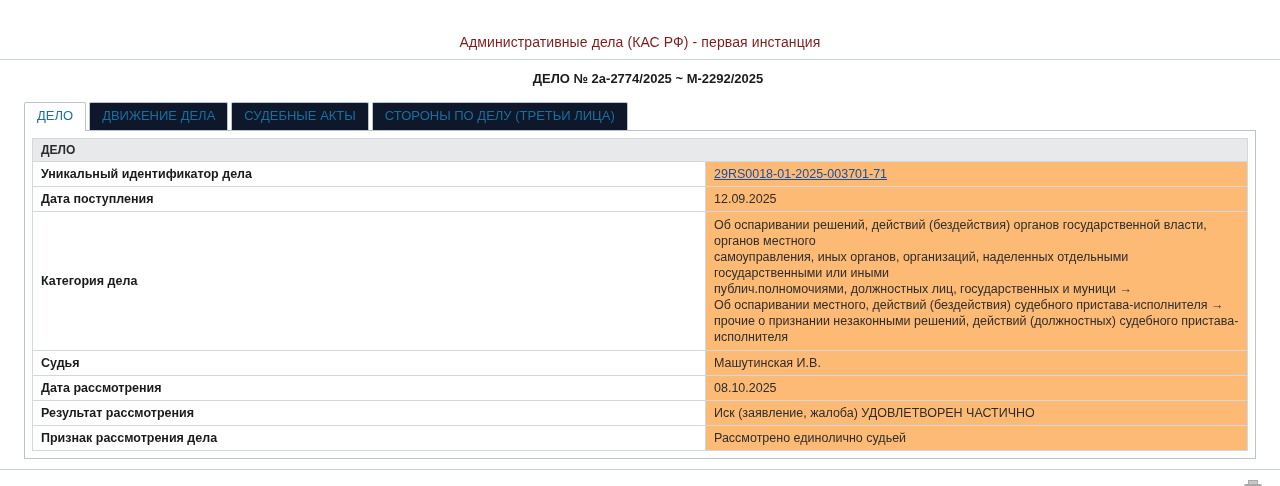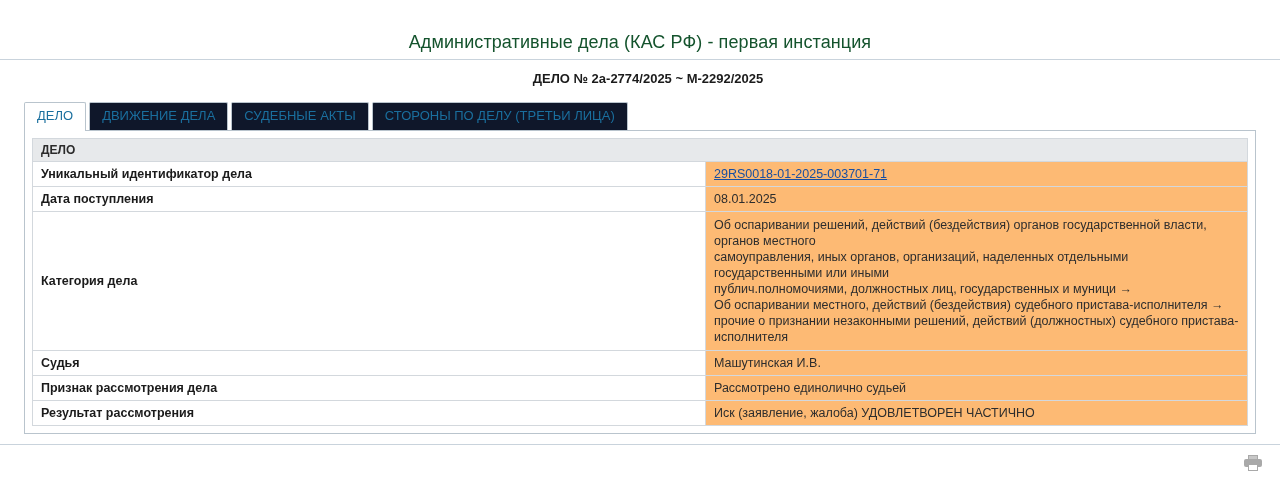--- a/index.html
+++ b/index.html
@@ -18,22 +18,22 @@
 
   
   .page-header {
     height: 60px;
     border-bottom: 1px solid #c9d3dc;
     display: flex;
     align-items: center;
     justify-content: center;
   }
   .page-header .title {
-    font-size: 18px;
-    color: #14532d;
+    font-size: 14px;
+    color: #7f1d1d;
     letter-spacing: 0.1px;
     margin-top: 25px;
   }
 
   
   .case-no-bar {
     height: 36px;
     display: flex;
     align-items: center;
     justify-content: center;
@@ -195,43 +195,47 @@
           <td colspan="2">ДЕЛО</td>
         </tr>
         <tr>
           <td class="label">Уникальный идентификатор дела</td>
           <td class="value">
             <a href="#">29RS0018-01-2025-003701-71</a>
           </td>
         </tr>
         <tr>
           <td class="label">Дата поступления</td>
-          <td class="value">08.01.2025</td>
+          <td class="value">12.09.2025</td>
         </tr>
         <tr>
           <td class="label tall">Категория дела</td>
           <td class="value cat-lines">
             <div>Об оспаривании решений, действий (бездействия) органов государственной власти, органов местного</div>
             <div>самоуправления, иных органов, организаций, наделенных отдельными государственными или иными</div>
             <div>публич.полномочиями, должностных лиц, государственных и муници →</div>
             <div>Об оспаривании местного, действий (бездействия) судебного пристава-исполнителя →</div>
             <div>прочие о признании незаконными решений, действий (должностных) судебного пристава-исполнителя</div>
           </td>
         </tr>
         <tr>
           <td class="label">Судья</td>
           <td class="value">Машутинская И.В.</td>
         </tr>
         <tr>
+          <td class="label">Дата рассмотрения</td>
+          <td class="value">08.10.2025</td>
+        </tr>
+        <tr>
+          <td class="label">Результат рассмотрения</td>
+          <td class="value">Иск (заявление, жалоба) УДОВЛЕТВОРЕН ЧАСТИЧНО</td>
+        </tr>
+        <tr>
           <td class="label">Признак рассмотрения дела</td>
           <td class="value">Рассмотрено единолично судьей</td>
-        </tr>
-        <tr>
-          <td class="label">Результат рассмотрения</td>
-          <td class="value">Иск (заявление, жалоба) УДОВЛЕТВОРЕН ЧАСТИЧНО</td>
         </tr>
       </tbody>
     </table>
   </div>
 </div>
 
 <div class="footer">
   <div class="print-icon" title="Печать">
     <div class="body"></div>
     <div class="top"></div>

